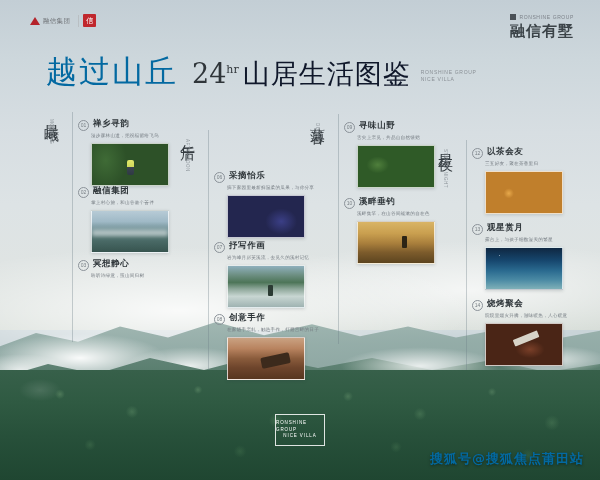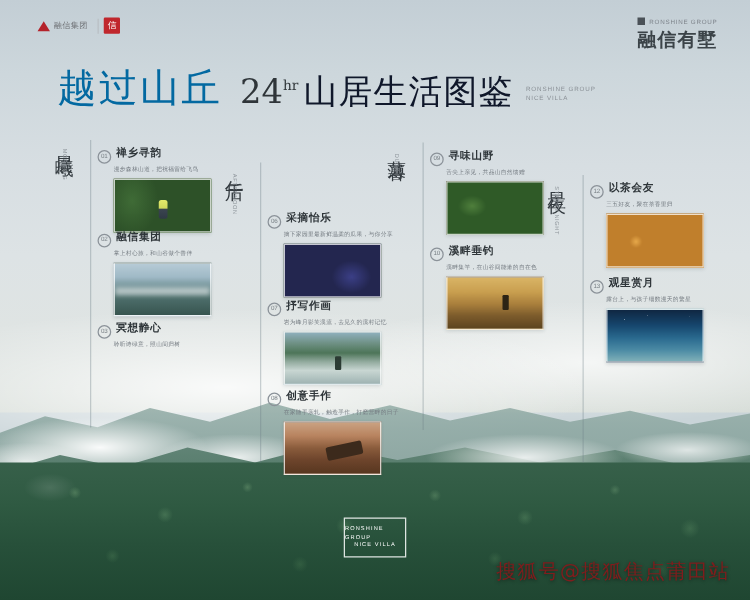--- a/index.html
+++ b/index.html
@@ -201,21 +201,21 @@
   
   .footer-logo{
     position:absolute;left:50%;transform:translateX(-50%);top:414px;
     width:48px;height:30px;border:1px solid rgba(255,255,255,.85);
     display:flex;flex-direction:column;align-items:center;justify-content:center;
   }
   .footer-logo .l1{font-size:4.5px;color:#fff;letter-spacing:.9px;line-height:1.5;}
   .footer-logo .l2{font-size:4.5px;color:#fff;letter-spacing:.9px;line-height:1.5;}
   .watermark{
     position:absolute;right:16px;bottom:12px;
-    font-size:16px;font-weight:400;color:#7f1d1d;letter-spacing:1px;
+    font-size:13px;font-weight:700;color:#0369a1;letter-spacing:1px;
     text-shadow:0 1px 3px rgba(0,0,0,.45);
     font-family:"DejaVu Sans",sans-serif;white-space:nowrap;
   }
 </style>
 </head>
 <body>
 
 <div class="poster">
 
   <div class="bg-sky"></div>
@@ -360,20 +360,28 @@
 
   <div class="item" style="left:472px;top:222px;width:92px;">
     <div class="item-head">
       <span class="ic">13</span>
       <span class="item-title">观星赏月</span>
     </div>
     <div class="item-desc">露台上，与孩子细数漫天的繁星</div>
     <div class="thumb ph-star" style="width:76px;height:41px;"></div>
   </div>
 
+  <div class="item" style="left:472px;top:298px;width:92px;">
+    <div class="item-head">
+      <span class="ic">14</span>
+      <span class="item-title">烧烤聚会</span>
+    </div>
+    <div class="item-desc">院院里烟火升腾，滋味暖热，人心暖意</div>
+    <div class="thumb ph-bbq" style="width:76px;height:41px;"></div>
+  </div>
 
   <div class="footer-logo">
     <div class="l1">RONSHINE GROUP</div>
     <div class="l2">NICE VILLA</div>
   </div>
 
   <div class="watermark">搜狐号@搜狐焦点莆田站</div>
 
 </div>
 

